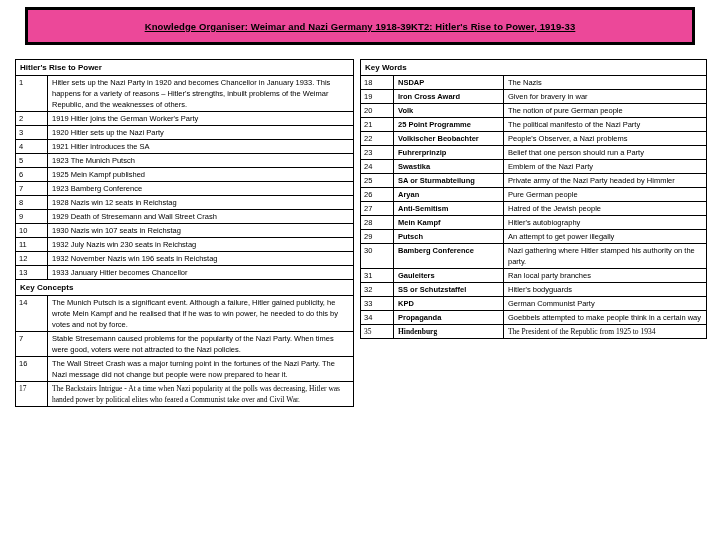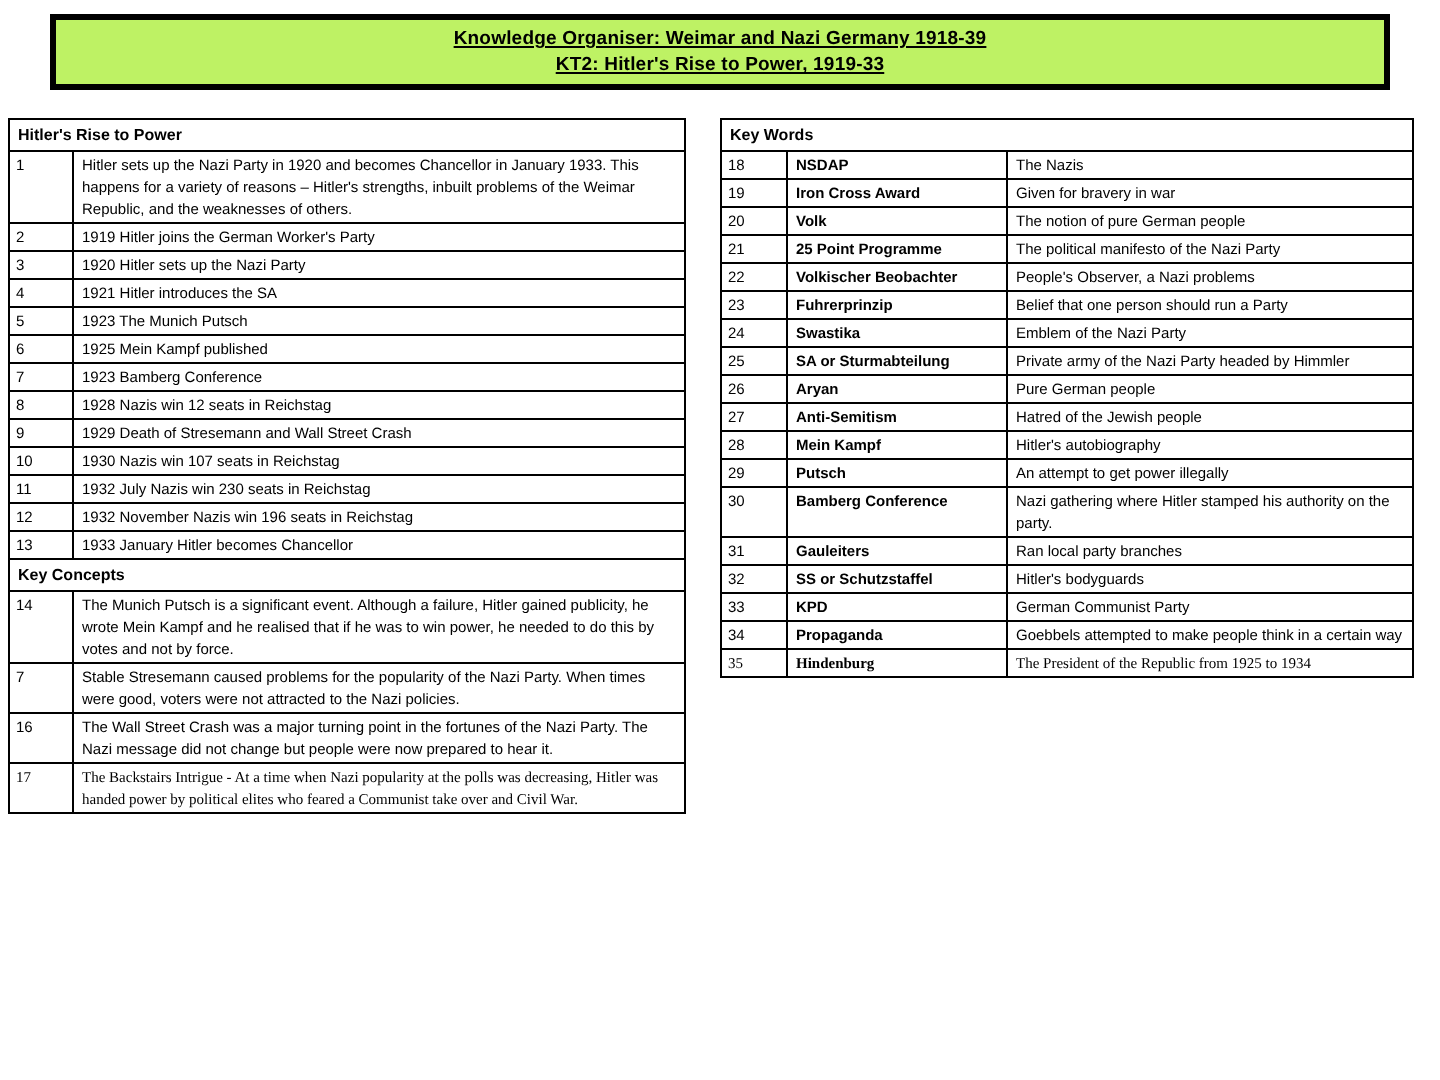--- a/index.html
+++ b/index.html
@@ -11,23 +11,23 @@
     overflow:hidden;
     position:relative;
   }
   .page{position:absolute;left:0;top:0;width:720px;height:540px;}
 
   
   .title-box{
     position:absolute;left:25px;top:7px;width:670px;height:38px;
     border:3px solid #000;
     box-sizing:border-box;
-    display:flex;flex-direction:column;
+    display:flex;flex-direction:row;
     align-items:center;justify-content:center;
-    background:#bef264;
+    background:#ec4899;
   }
   .title-line{
     font-size:9.5px;font-weight:bold;
     text-decoration:underline;
     line-height:13px;
     letter-spacing:0.1px;
     white-space:nowrap;
   }
 
   
@@ -50,21 +50,21 @@
   }
   .sec td{
     font-weight:bold;
     font-size:8px;
     padding-top:2px;padding-bottom:2px;
   }
   .bold{font-weight:bold;}
   .yr{font-weight:normal;}
 
   
-  #left-table{left:4px;top:59px;width:338px;}
+  #left-table{left:15px;top:59px;width:338px;}
   #left-table col.c-num{width:32px;}
   #left-table col.c-txt{width:306px;}
 
   
   #right-table{left:360px;top:59px;width:346px;}
   #right-table col.r-num{width:33px;}
   #right-table col.r-term{width:110px;}
   #right-table col.r-def{width:203px;}
   .pad-b{padding-bottom:9px;font-family:Liberation Serif, serif;}
 </style>

